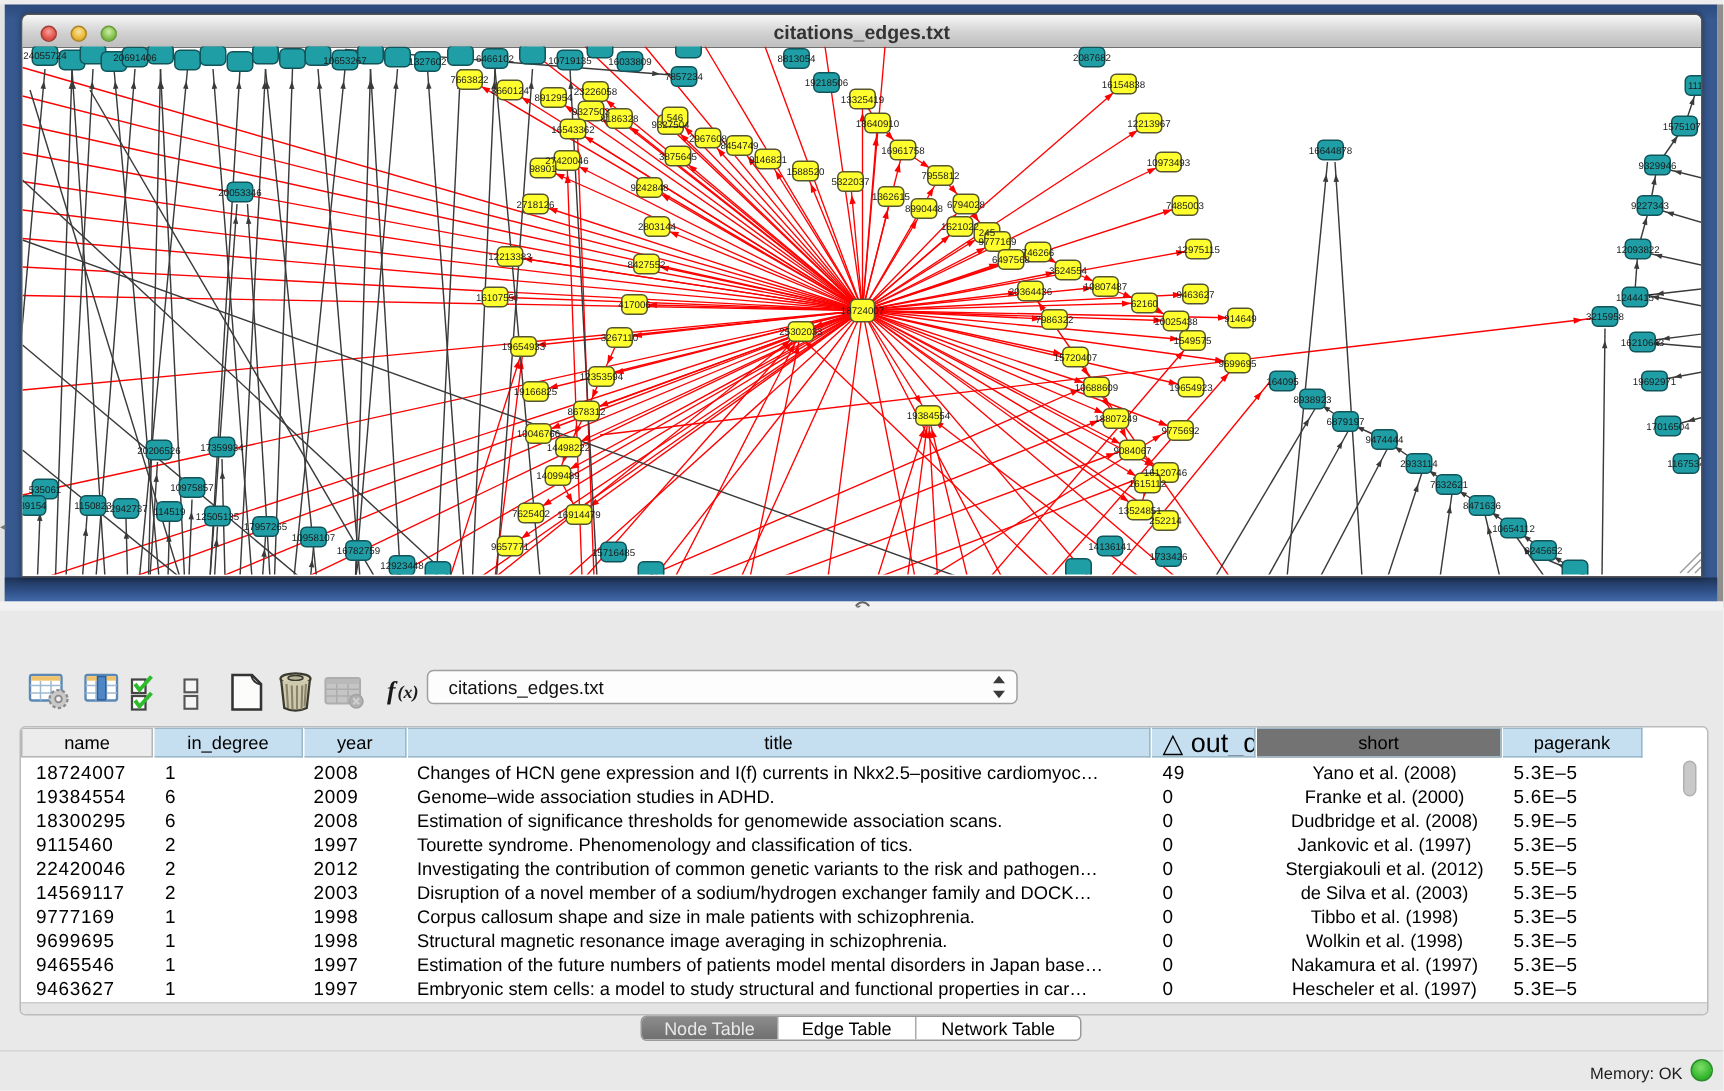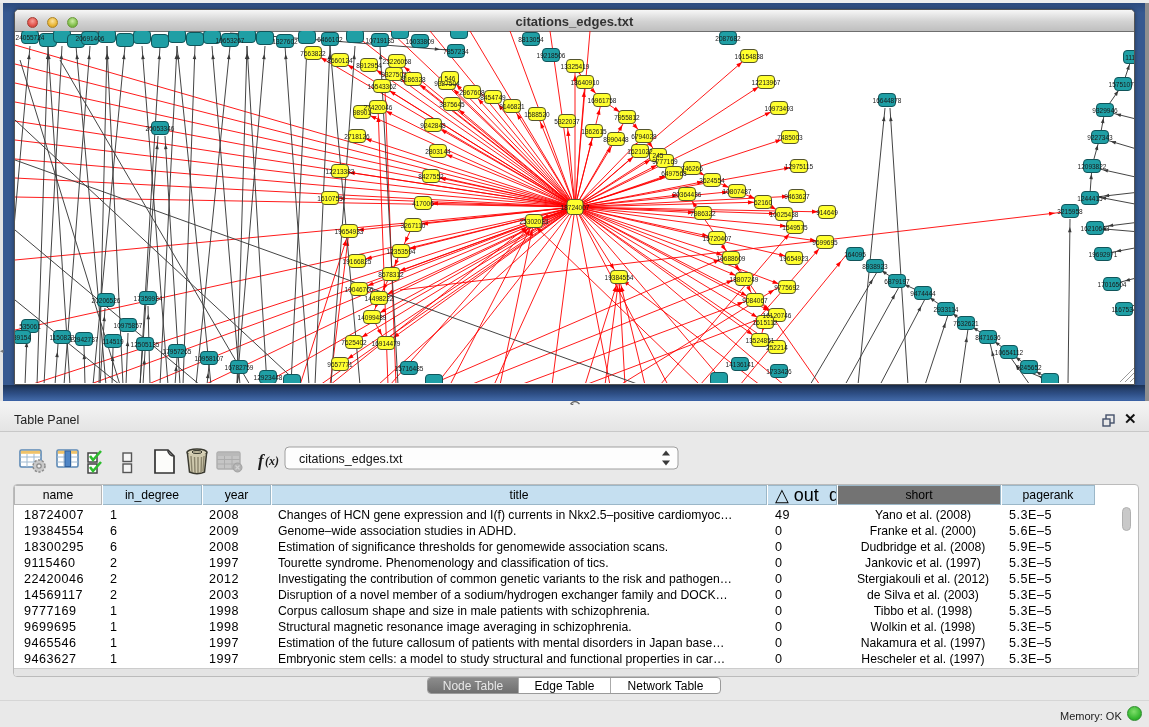--- a/index.html
+++ b/index.html
@@ -723,28 +723,20 @@
     <line x1="1125" y1="382" x2="1134" y2="373" stroke="#9a9a9a" stroke-width="1"></line>
     <line x1="1120" y1="382" x2="1134" y2="368" stroke="#9a9a9a" stroke-width="1"></line>
 </svg>
 
 <div class="abs" style="left:0;top:401px;width:1149px;height:326px;background:#e9e9e9">
   <div class="abs" style="left:0;top:0;width:1149px;height:6px;background:#f2f2f2"></div>
   <svg class="abs" style="left:569px;top:-3px" width="12" height="7">
       <path d="M1.5 6 Q6 1 10.5 6" fill="none" stroke="#666" stroke-width="1.3"></path>
       <path d="M1.5 6.5 l3.5 -1 l-1.8 2.5 z" fill="#666"></path>
     </svg>
-  <div class="abs" style="left:0;top:5px;width:1149px;height:26px;background:linear-gradient(#f2f2f2,#e4e4e4);border-bottom:1px solid #c8c8c8">
-    <div class="abs" style="left:14px;top:7px;font-size:12.5px;color:#222">Table Panel</div>
-    <svg class="abs" style="left:1102px;top:8px" width="14" height="13">
-        <rect x="4" y="1" width="8" height="8" fill="none" stroke="#44506a" stroke-width="1.4"></rect>
-        <rect x="1" y="5" width="7" height="7" fill="#e9e9e9" stroke="#44506a" stroke-width="1.4"></rect>
-      </svg>
-    <div class="abs" style="left:1124px;top:4px;font-size:15px;font-weight:bold;color:#111">✕</div>
-  </div>
 
   <div class="abs" style="left:18px;top:44px;width:700px;height:30px">
     <svg width="700" height="30" font-family="Liberation Sans, sans-serif">
 <defs>
 <g id="tbl">
             <rect x="0" y="0" width="21" height="17" rx="1.5" fill="#fff" stroke="#5b88b5" stroke-width="1.6"></rect>
 <rect x="0.8" y="0.8" width="19.4" height="3" fill="#f0c36a"></rect>
 <line x1="0" y1="7" x2="21" y2="7" stroke="#9fb9d0" stroke-width="1"></line>
             <line x1="0" y1="12" x2="21" y2="12" stroke="#9fb9d0" stroke-width="1"></line>
 <line x1="7" y1="4" x2="7" y2="17" stroke="#9fb9d0" stroke-width="1"></line>
@@ -887,21 +879,21 @@
           <div style="position:absolute;left:189px;width:69px;top:0;height:16px;text-align:left;padding-left:6px;letter-spacing:.5px;font-size:12.6px;box-sizing:border-box;white-space:nowrap;overflow:hidden">1998</div>
           <div style="position:absolute;left:258px;width:496px;top:0;height:16px;text-align:left;padding-left:6px;font-size:12.2px;box-sizing:border-box;white-space:nowrap;overflow:hidden">Structural magnetic resonance image averaging in schizophrenia.</div>
           <div style="position:absolute;left:754px;width:70px;top:0;height:16px;text-align:left;padding-left:7px;letter-spacing:.5px;font-size:12.6px;box-sizing:border-box;white-space:nowrap;overflow:hidden">0</div>
           <div style="position:absolute;left:824px;width:164px;top:0;height:16px;text-align:center;padding-left:6px;font-size:12.2px;box-sizing:border-box;white-space:nowrap;overflow:hidden">Wolkin et al. (1998)</div>
           <div style="position:absolute;left:988px;width:94px;top:0;height:16px;text-align:left;padding-left:7px;letter-spacing:.5px;font-size:12.6px;box-sizing:border-box;white-space:nowrap;overflow:hidden">5.3E–5</div>
         </div>
         <div style="position:absolute;left:0;top:128px;width:1117px;height:16px;line-height:16px">
           <div style="position:absolute;left:0px;width:89px;top:0;height:16px;text-align:left;padding-left:10px;letter-spacing:.5px;font-size:12.6px;box-sizing:border-box;white-space:nowrap;overflow:hidden">9465546</div>
           <div style="position:absolute;left:89px;width:100px;top:0;height:16px;text-align:left;padding-left:7px;letter-spacing:.5px;font-size:12.6px;box-sizing:border-box;white-space:nowrap;overflow:hidden">1</div>
           <div style="position:absolute;left:189px;width:69px;top:0;height:16px;text-align:left;padding-left:6px;letter-spacing:.5px;font-size:12.6px;box-sizing:border-box;white-space:nowrap;overflow:hidden">1997</div>
-          <div style="position:absolute;left:258px;width:496px;top:0;height:16px;text-align:left;padding-left:6px;font-size:12.2px;box-sizing:border-box;white-space:nowrap;overflow:hidden">Estimation of the future callosum of patients with mental disorders in Japan base…</div>
+          <div style="position:absolute;left:258px;width:496px;top:0;height:16px;text-align:left;padding-left:6px;font-size:12.2px;box-sizing:border-box;white-space:nowrap;overflow:hidden">Estimation of the future numbers of patients model mental disorders in Japan base…</div>
           <div style="position:absolute;left:754px;width:70px;top:0;height:16px;text-align:left;padding-left:7px;letter-spacing:.5px;font-size:12.6px;box-sizing:border-box;white-space:nowrap;overflow:hidden">0</div>
           <div style="position:absolute;left:824px;width:164px;top:0;height:16px;text-align:center;padding-left:6px;font-size:12.2px;box-sizing:border-box;white-space:nowrap;overflow:hidden">Nakamura et al. (1997)</div>
           <div style="position:absolute;left:988px;width:94px;top:0;height:16px;text-align:left;padding-left:7px;letter-spacing:.5px;font-size:12.6px;box-sizing:border-box;white-space:nowrap;overflow:hidden">5.3E–5</div>
         </div>
         <div style="position:absolute;left:0;top:144px;width:1117px;height:16px;line-height:16px">
           <div style="position:absolute;left:0px;width:89px;top:0;height:16px;text-align:left;padding-left:10px;letter-spacing:.5px;font-size:12.6px;box-sizing:border-box;white-space:nowrap;overflow:hidden">9463627</div>
           <div style="position:absolute;left:89px;width:100px;top:0;height:16px;text-align:left;padding-left:7px;letter-spacing:.5px;font-size:12.6px;box-sizing:border-box;white-space:nowrap;overflow:hidden">1</div>
           <div style="position:absolute;left:189px;width:69px;top:0;height:16px;text-align:left;padding-left:6px;letter-spacing:.5px;font-size:12.6px;box-sizing:border-box;white-space:nowrap;overflow:hidden">1997</div>
           <div style="position:absolute;left:258px;width:496px;top:0;height:16px;text-align:left;padding-left:6px;font-size:12.2px;box-sizing:border-box;white-space:nowrap;overflow:hidden">Embryonic stem cells: a model to study structural and functional properties in car…</div>
           <div style="position:absolute;left:754px;width:70px;top:0;height:16px;text-align:left;padding-left:7px;letter-spacing:.5px;font-size:12.6px;box-sizing:border-box;white-space:nowrap;overflow:hidden">0</div>

